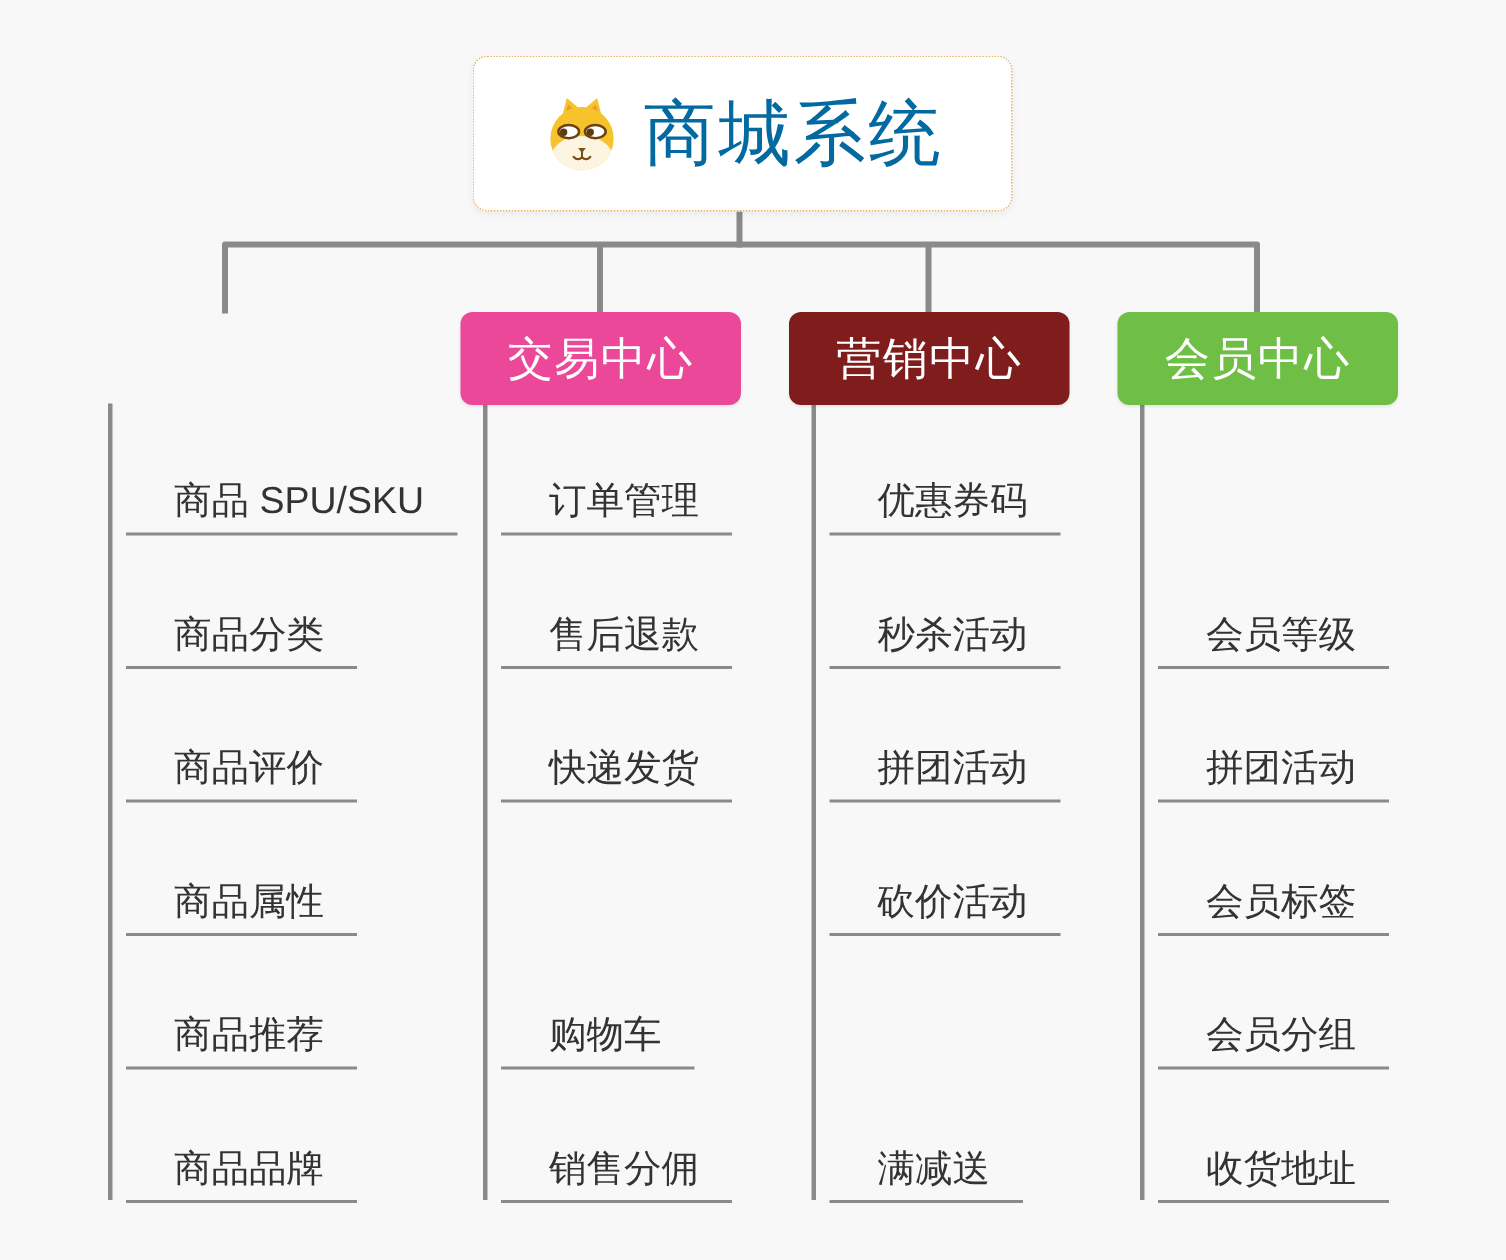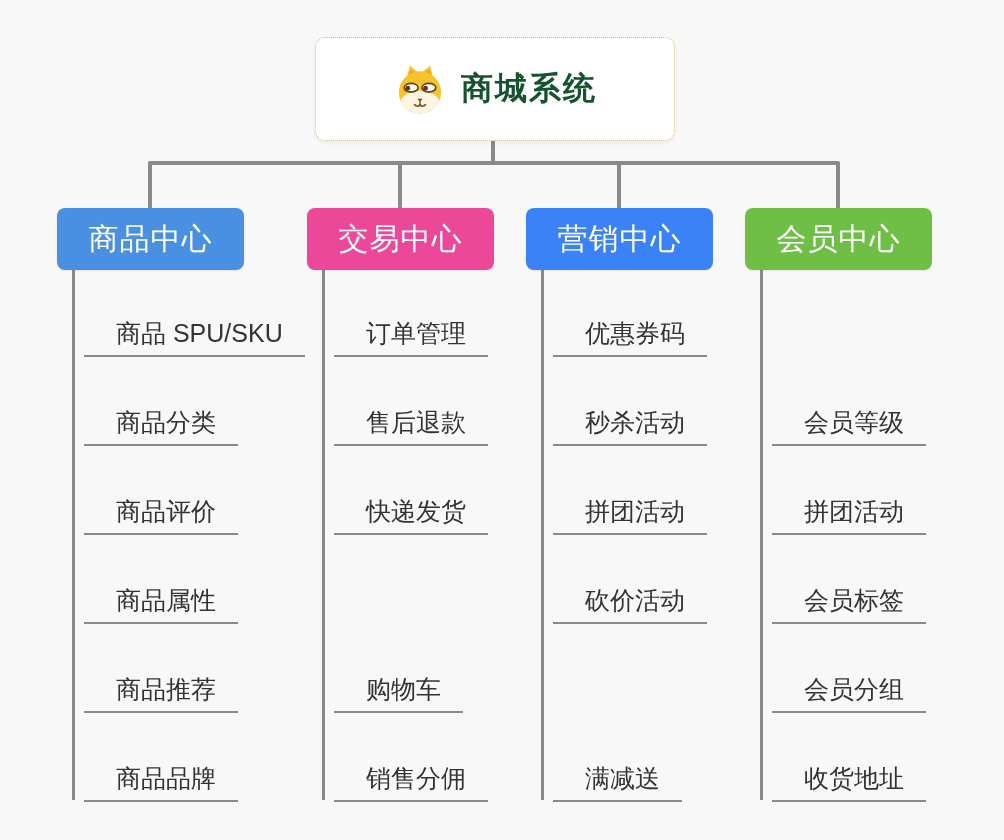--- a/index.html
+++ b/index.html
@@ -20,33 +20,33 @@
   .trunk-0{left:72px}.trunk-1{left:322px}.trunk-2{left:541px}.trunk-3{left:760px}
 
   
   .root-node{
     position:absolute;left:315px;top:37px;width:360px;height:104px;
     background:#ffffff;border:1px dotted #edb35e;border-radius:10px;
     box-shadow:0 2px 5px rgba(0,0,0,0.05);
     display:flex;align-items:center;justify-content:center;gap:14px;
     box-sizing:border-box;cursor:pointer;
   }
-  .root-title{font-size:32px;color:#14532d;font-weight:700;letter-spacing:2px;}
+  .root-title{font-size:48px;color:#0369a1;font-weight:400;letter-spacing:2px;}
   .dog-icon svg{width:54px;height:54px;display:block;}
 
   
   .branch{
     position:absolute;top:208px;width:187px;height:62px;border-radius:8px;
     color:#ffffff;font-size:30px;font-weight:500;letter-spacing:1px;
     display:flex;align-items:center;justify-content:center;cursor:pointer;
     box-shadow:0 1px 2px rgba(0,0,0,0.08);
   }
   .b0{left:57px;background:#4a90e2;}
   .b1{left:307px;background:#ec4899;}
-  .b2{left:526px;background:#3b82f6;}
+  .b2{left:526px;background:#7f1d1d;}
   .b3{left:745px;background:#6fbe45;}
 
   
   .item{
     position:absolute;height:44px;box-sizing:border-box;
     padding:0 22px 5px 32px;
     border-bottom:2px solid #8a8a8a;
     font-size:25px;color:#333333;white-space:nowrap;
     display:flex;align-items:flex-end;cursor:pointer;margin-left:12px;
   }
@@ -86,21 +86,20 @@
         <circle cx="17.5" cy="31" r="2.9" fill="#5d3a10"></circle>
         <circle cx="38.5" cy="31" r="2.9" fill="#5d3a10"></circle>
         <path d="M29 43.5 h6 l-3 4 z" fill="#7a4f17"></path>
         <path d="M32 47 v3.5" stroke="#7a4f17" stroke-width="1.6" fill="none" stroke-linecap="round"></path>
         <path d="M25.5 50.5 Q28.8 54 32 50.8 Q35.2 54 38.5 50.5" stroke="#7a4f17" stroke-width="1.8" fill="none" stroke-linecap="round"></path>
       </svg>
     </span>
     <span class="root-title">商城系统</span>
   </div>
 
-  <div class="branch b0">商品中心</div>
   <div class="branch b1">交易中心</div>
   <div class="branch b2">营销中心</div>
   <div class="branch b3">会员中心</div>
 
   <div class="item c0 r0">商品 SPU/SKU</div>
   <div class="item c0 r1">商品分类</div>
   <div class="item c0 r2">商品评价</div>
   <div class="item c0 r3">商品属性</div>
   <div class="item c0 r4">商品推荐</div>
   <div class="item c0 r5">商品品牌</div>

